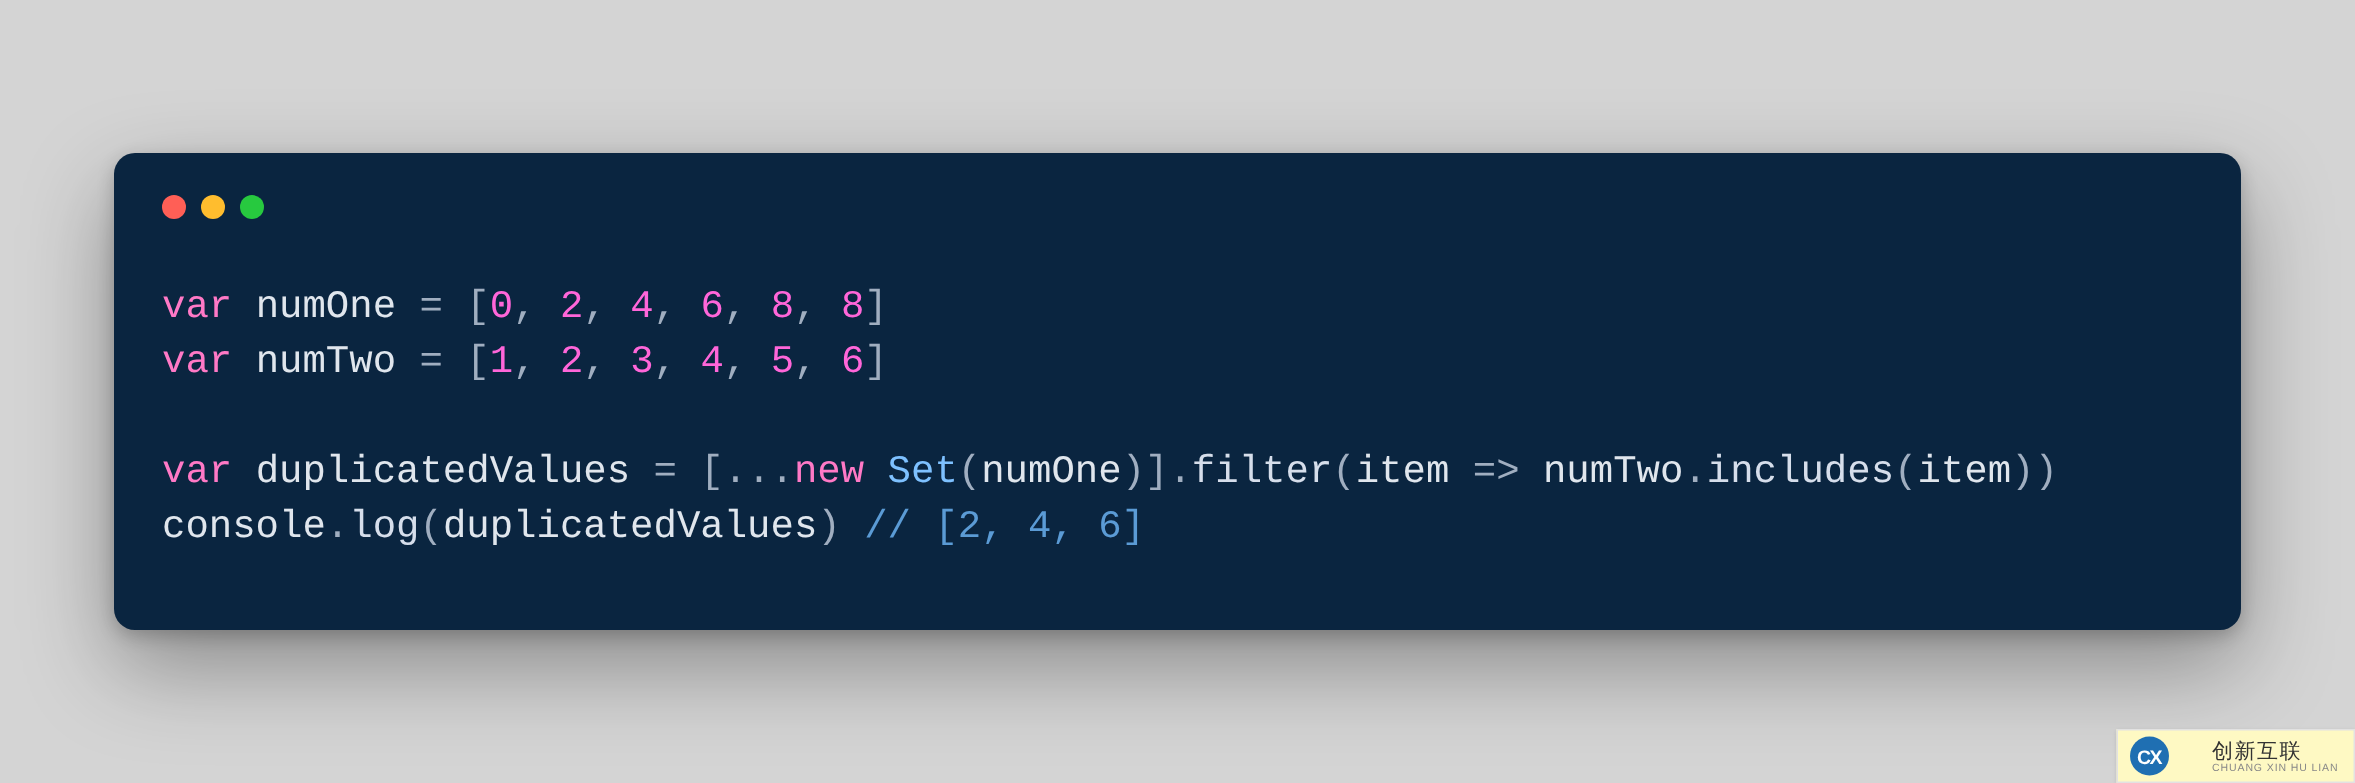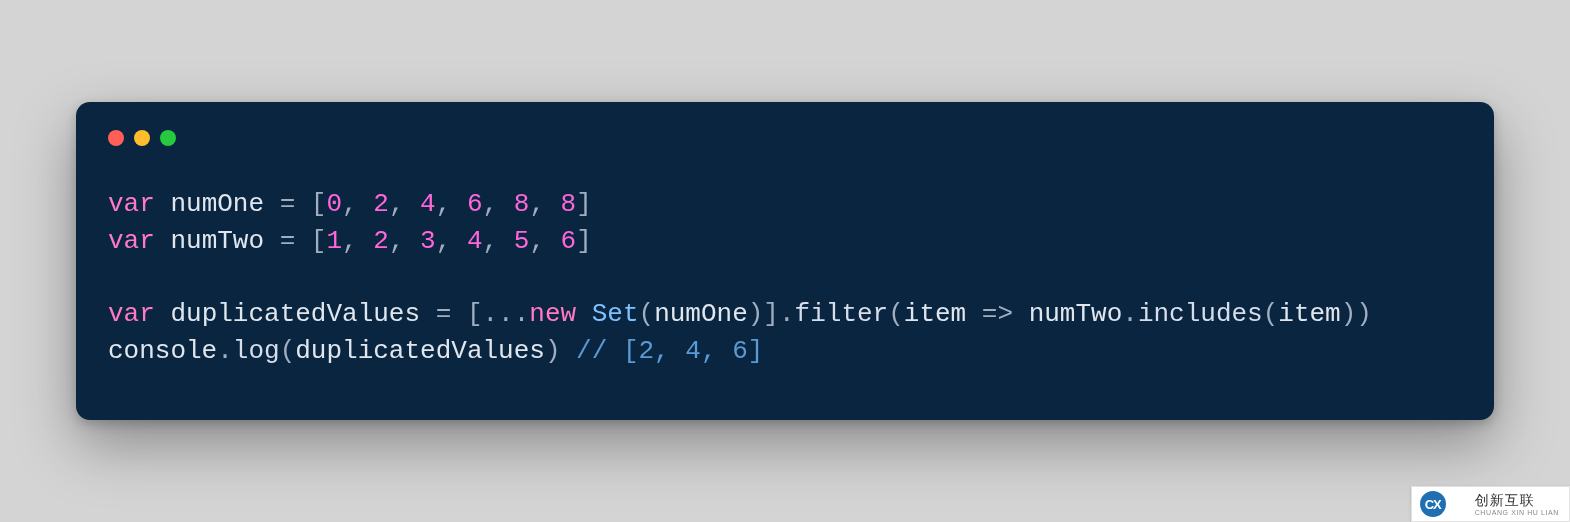--- a/index.html
+++ b/index.html
@@ -72,21 +72,21 @@
   .num  { color: var(--tok-number); }
   .cls  { color: var(--tok-class); }
   .call { color: var(--tok-call); }
   .cmt  { color: var(--tok-comment); font-style: normal; }
 
   
   .watermark {
     position: absolute;
     right: 0;
     bottom: 0;
-    background: #ffffff;
+    background: #fef9c3;
     padding: 4px 10px 4px 8px;
     display: flex;
     align-items: center;
     gap: 6px;
     font-family: Arial, sans-serif;
     border: 1px solid #e2e2e2;
     box-shadow: 0 1px 3px rgba(0,0,0,0.15);
   }
   .watermark .logo {
     width: 26px;

